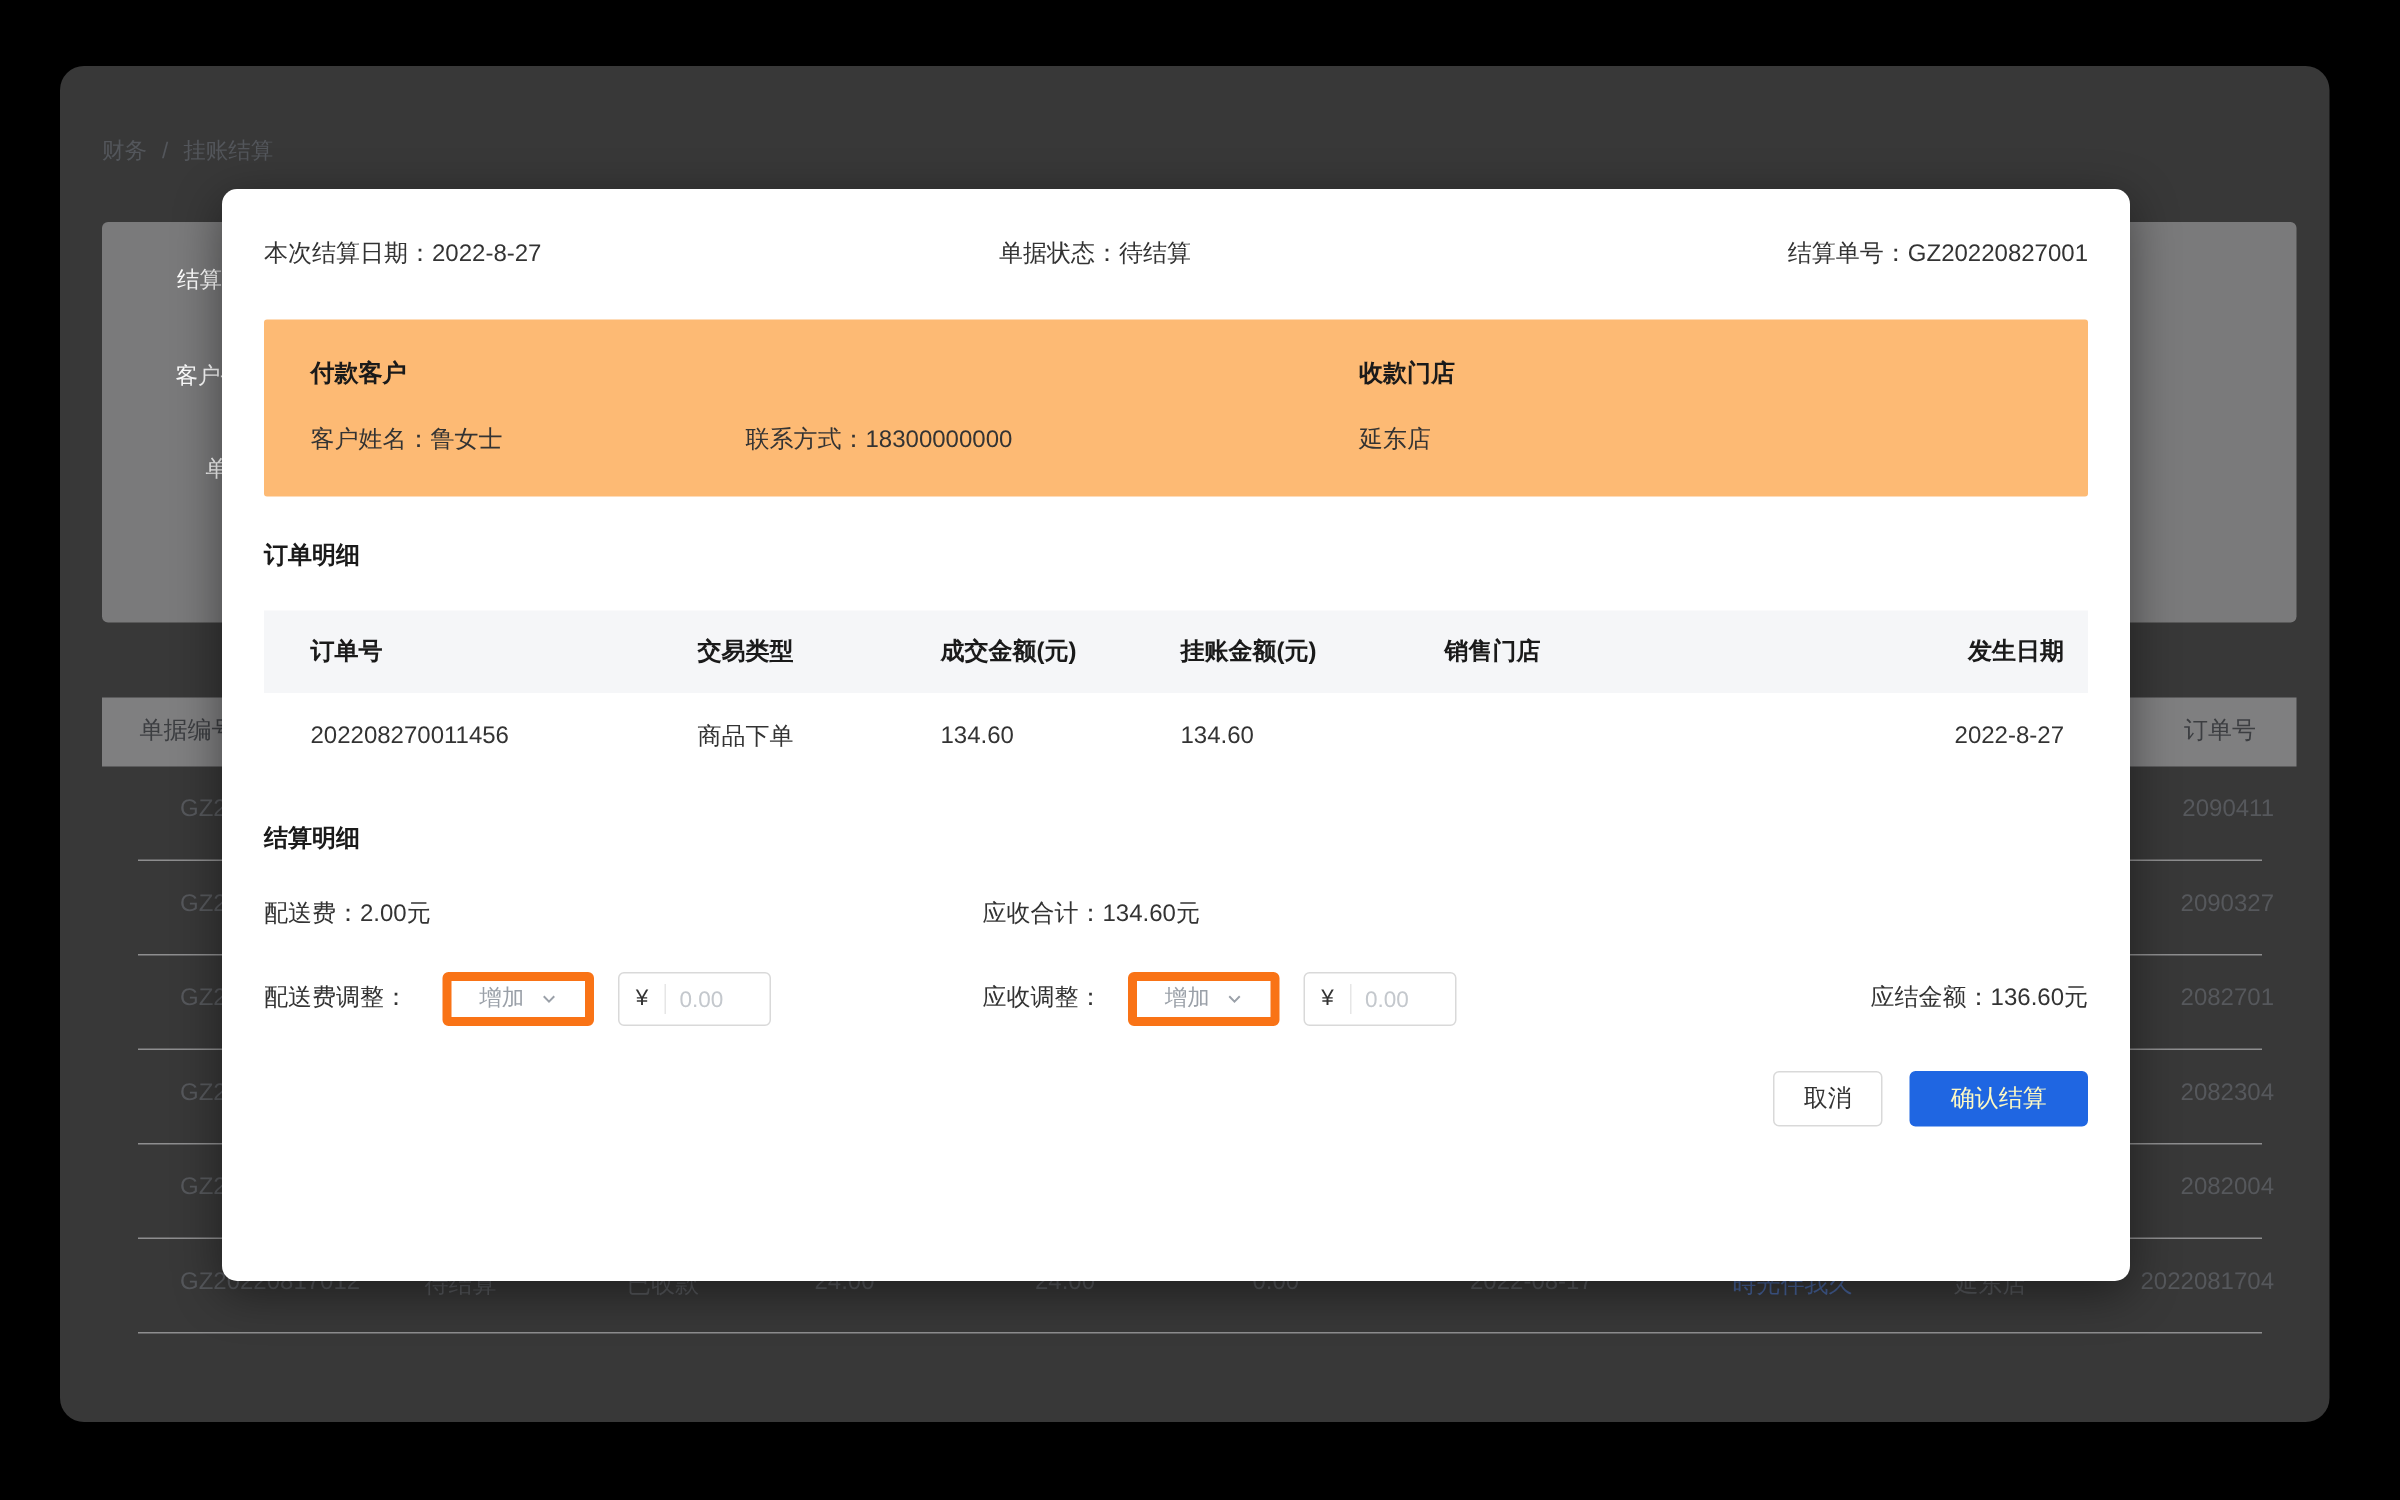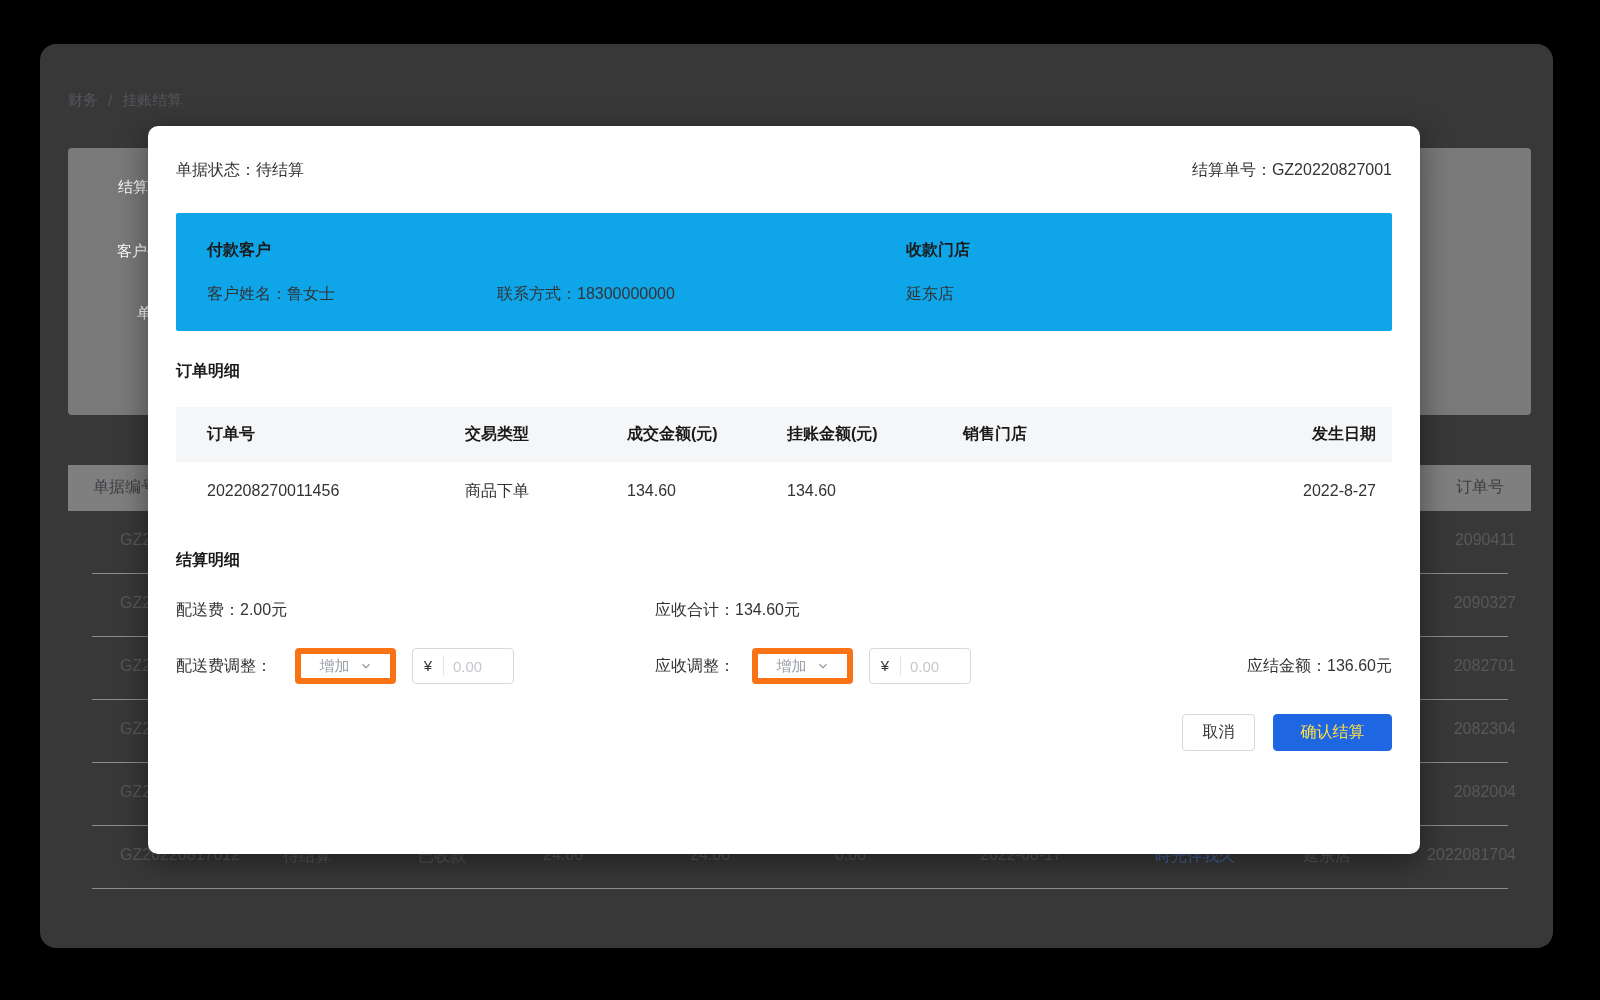--- a/index.html
+++ b/index.html
@@ -44,21 +44,21 @@
     height:80px;box-sizing:border-box;padding:10px 28px 0;
     display:flex;align-items:center;border-bottom:1px solid #ececec;
   }
   .m-title{font-size:17px;font-weight:bold;color:#1a1a1a;}
   .m-body{padding:0 28px;}
   .m-info{display:flex;margin-top:33px;line-height:22px;}
   .m-info .i1{width:490px;}
   .m-info .i2{flex:1;}
   .m-info .i3{white-space:nowrap;}
   .custbox{
-    margin-top:32px;height:118px;background:#0ea5e9;border-radius:2px;
+    margin-top:32px;height:118px;background:#fdba74;border-radius:2px;
     box-sizing:border-box;padding:26px 0 0 31px;display:flex;
   }
   .custbox .colL{width:699px;}
   .custbox .colR{flex:1;}
   .bx-title{font-weight:bold;color:#1a1a1a;line-height:22px;}
   .bx-row{margin-top:22px;display:flex;line-height:22px;}
   .bx-row .f1{width:290px;}
   .sec-title{margin-top:29px;font-size:16px;font-weight:bold;color:#1a1a1a;line-height:22px;}
   .otable{margin-top:25px;}
   .orow{
@@ -95,21 +95,21 @@
     font-family:inherit;color:#333;background:transparent;
   }
   .money input::placeholder{color:#c4c8cd;}
   .m-actions{margin-top:30px;display:flex;justify-content:flex-end;gap:18px;}
   .btn{
     height:37px;box-sizing:border-box;border-radius:4px;font-size:16px;
     display:flex;align-items:center;justify-content:center;cursor:pointer;
     font-family:inherit;
   }
   .btn.ghost{width:73px;background:#fff;border:1px solid #d9d9d9;color:#333;}
-  .btn.primary{width:119px;background:#1f66e2;border:1px solid #1f66e2;color:#fde047;}
+  .btn.primary{width:119px;background:#1f66e2;border:1px solid #1f66e2;color:#fef9c3;}
 </style>
 </head>
 <body>
 
 <div class="panel">
 
   <div class="crumb">
     <span>财务</span>
     <span>/</span>
     <span>挂账结算</span>
@@ -166,20 +166,23 @@
     <span class="sep"></span>
   </div>
 </div>
 
 <div class="modal">
 
 
   <div class="m-body">
 
     <div class="m-info">
+      <div class="i1">
+        <span>本次结算日期：</span><span>2022-8-27</span>
+      </div>
       <div class="i2">
         <span>单据状态：</span><span>待结算</span>
       </div>
       <div class="i3">
         <span>结算单号：</span><span>GZ20220827001</span>
       </div>
     </div>
 
     <div class="custbox">
       <div class="colL">

